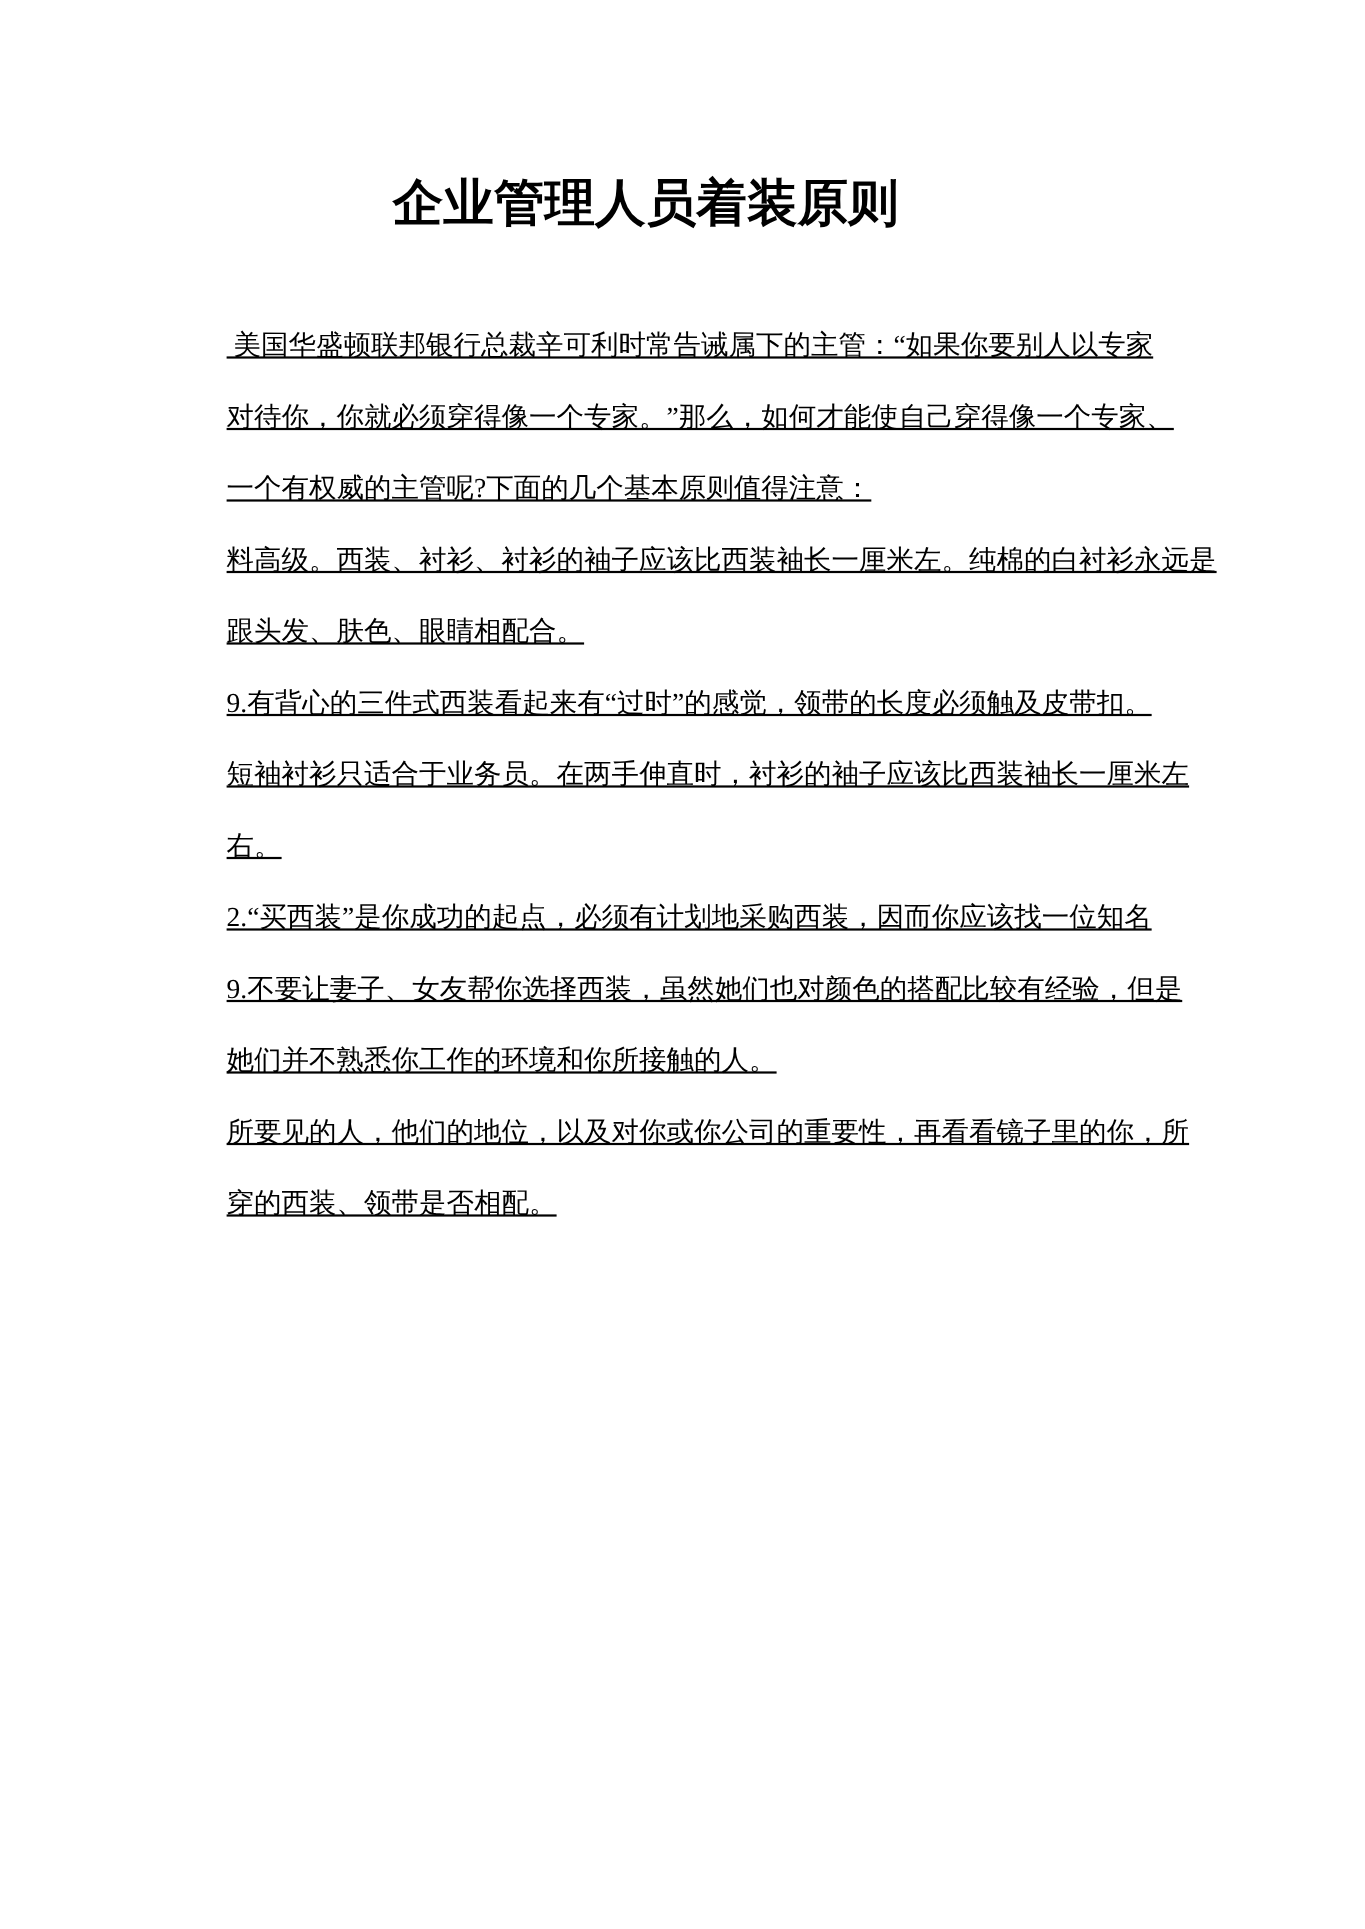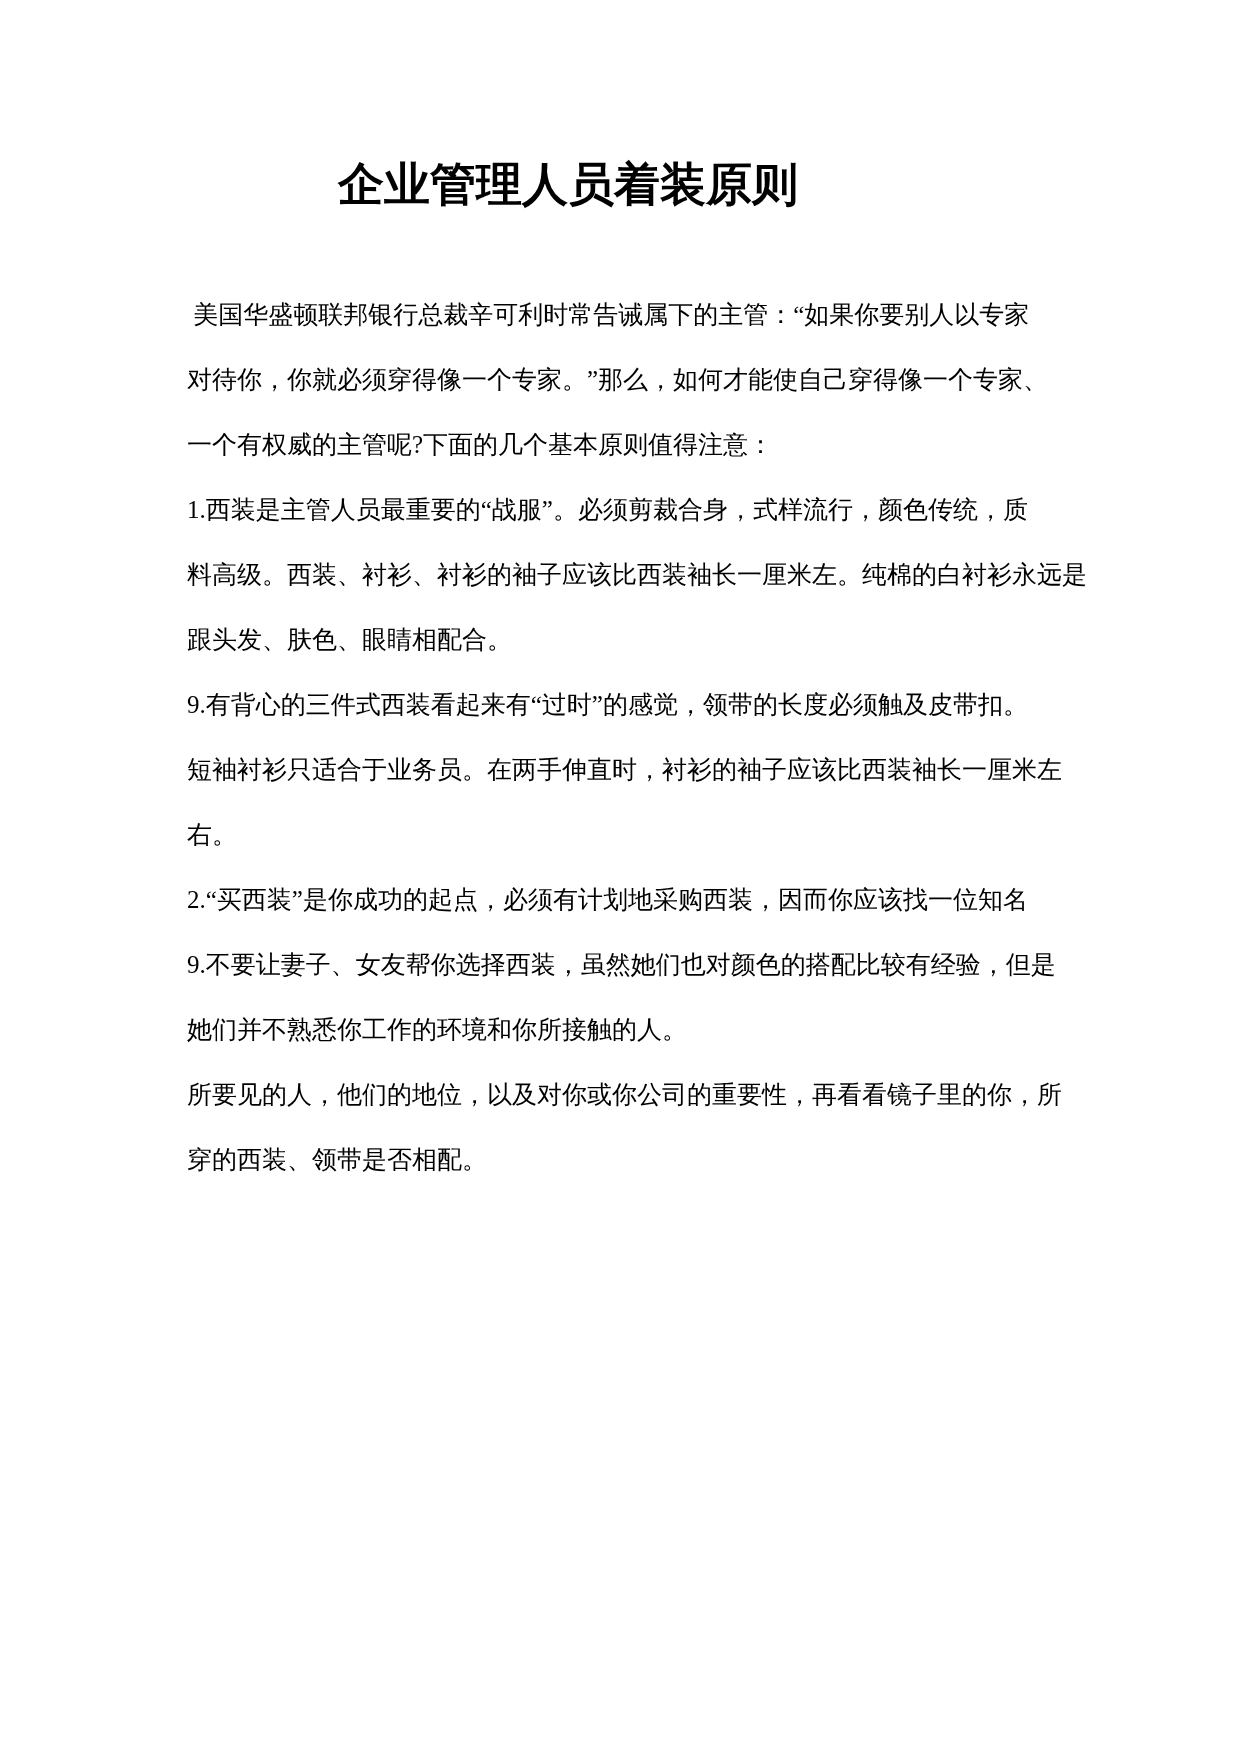--- a/index.html
+++ b/index.html
@@ -8,20 +8,21 @@
     background: #ffffff;
   }
   .page {
     position: relative;
     width: 1136px;
     height: 1754px;
     background: #ffffff;
     color: #000000;
     font-family: "Liberation Serif", "DejaVu Serif", serif;
     overflow: hidden;
+    margin-left: 19px;
   }
   .doc-title {
     position: absolute;
     top: 152px;
     left: 0;
     width: 100%;
     margin: 0;
     text-align: center;
     font-size: 46px;
     font-weight: bold;
@@ -30,20 +31,21 @@
   }
   .doc-content {
     position: absolute;
     top: 282px;
     left: 187px;
     width: 900px;
   }
   .para {
     margin: 0;
     padding: 0;
+    text-decoration: underline;
   }
   .line {
     height: 65px;
     line-height: 65px;
     font-size: 25px;
     white-space: pre;
     letter-spacing: 0;
   }
 </style>
 </head>
@@ -54,21 +56,20 @@
 
   <div class="doc-content">
 
     <div class="para">
       <div class="line"> 美国华盛顿联邦银行总裁辛可利时常告诫属下的主管：“如果你要别人以专家</div>
       <div class="line">对待你，你就必须穿得像一个专家。”那么，如何才能使自己穿得像一个专家、</div>
       <div class="line">一个有权威的主管呢?下面的几个基本原则值得注意：</div>
     </div>
 
     <div class="para">
-      <div class="line">1.西装是主管人员最重要的“战服”。必须剪裁合身，式样流行，颜色传统，质</div>
       <div class="line">料高级。西装、衬衫、衬衫的袖子应该比西装袖长一厘米左。纯棉的白衬衫永远是</div>
       <div class="line">跟头发、肤色、眼睛相配合。</div>
     </div>
 
     <div class="para">
       <div class="line">9.有背心的三件式西装看起来有“过时”的感觉，领带的长度必须触及皮带扣。</div>
       <div class="line">短袖衬衫只适合于业务员。在两手伸直时，衬衫的袖子应该比西装袖长一厘米左</div>
       <div class="line">右。</div>
     </div>
 

